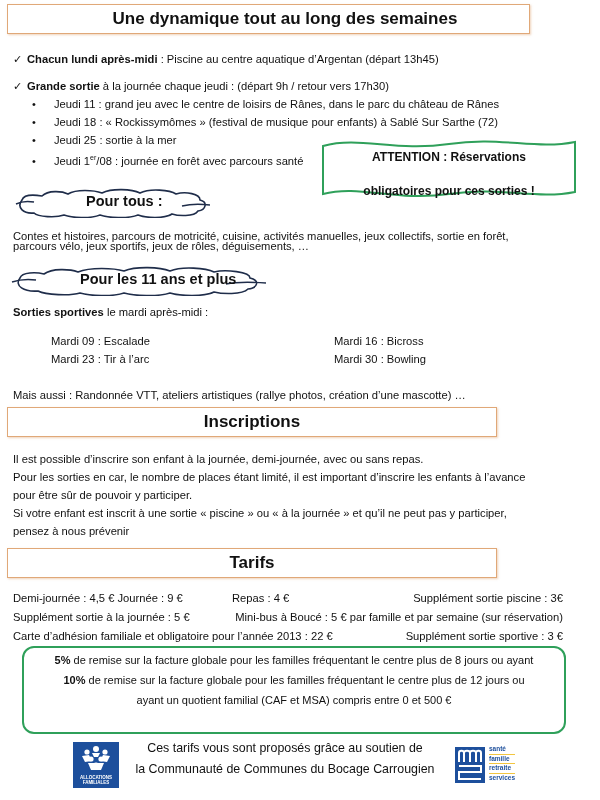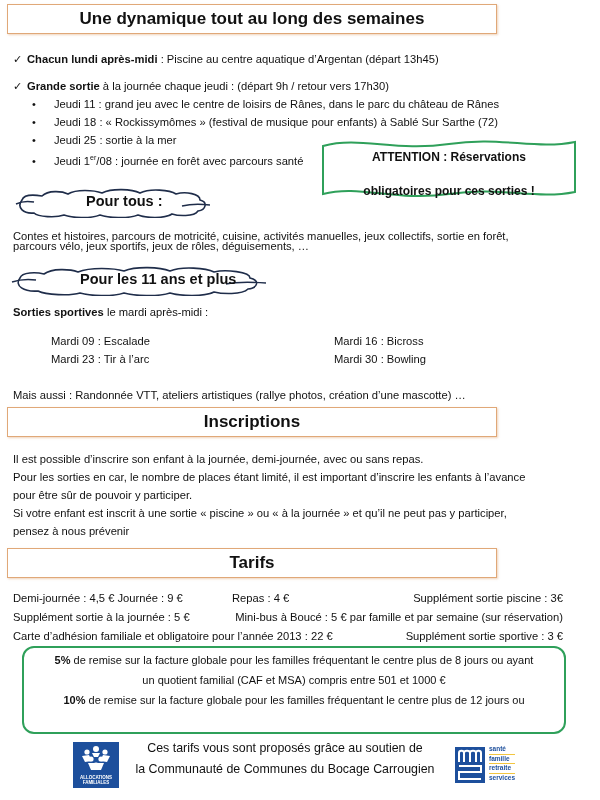--- a/index.html
+++ b/index.html
@@ -39,21 +39,21 @@
     text-align: center; font-size: 11px; line-height: 20px; white-space: nowrap;
   }
   .footer-text {
     position: absolute; left: 120px; width: 330px; text-align: center;
     font-size: 12.4px; line-height: 21px;
   }
 </style>
 </head>
 <body>
 
-<div class="section-header" style="top:4px;">
+<div class="section-header" style="top:4px;padding-left:33px;">
   <span>Une dynamique tout au long des semaines</span>
 </div>
 
 <div class="line" style="left:13px; top:52px;">
   <span class="check">✓</span><span class="b">Chacun lundi après-midi</span><span> : Piscine au centre aquatique d’Argentan (départ 13h45)</span>
 </div>
 <div class="line" style="left:13px; top:79px;">
   <span class="check">✓</span><span class="b">Grande sortie</span><span> à la journée chaque jeudi : (départ 9h / retour vers 17h30)</span>
 </div>
 
@@ -125,24 +125,24 @@
 <div class="line" style="right:37px; top:591px;">Supplément sortie piscine : 3€</div>
 <div class="line" style="left:13px; top:610px;">Supplément sortie à la journée : 5 €</div>
 <div class="line" style="right:37px; top:610px;">Mini-bus à Boucé : 5 € par famille et par semaine (sur réservation)</div>
 <div class="line" style="left:13px; top:629px;">Carte d’adhésion familiale et obligatoire pour l’année 2013 : 22 €</div>
 <div class="line" style="right:37px; top:629px;">Supplément sortie sportive : 3 €</div>
 
 <div class="discount-box">
   <div class="discount-line" style="margin-top:2px;">
     <span class="b">5%</span><span> de remise sur la facture globale pour les familles fréquentant le centre plus de 8 jours ou ayant</span>
   </div>
-  <div class="discount-line">un quotient familial (CAF et MSA) compris entre 501 et 1000 €</div>
   <div class="discount-line">
     <span class="b">10%</span><span> de remise sur la facture globale pour les familles fréquentant le centre plus de 12 jours ou</span>
   </div>
+  <div class="discount-line">ayant un quotient familial (CAF et MSA) compris entre 0 et 500 €</div>
 </div>
 
 <div class="abs" style="left:73px; top:742px; width:46px; height:46px; background:#1d4f9c;">
   <svg width="46" height="30" viewBox="0 0 46 30" style="position:absolute;left:0;top:2px;">
     <g fill="#ffffff">
       <circle cx="23" cy="5" r="3"></circle>
       <circle cx="14" cy="8" r="2.6"></circle>
       <circle cx="32" cy="8" r="2.6"></circle>
       <circle cx="18" cy="15" r="2.6"></circle>
       <circle cx="28" cy="15" r="2.6"></circle>

